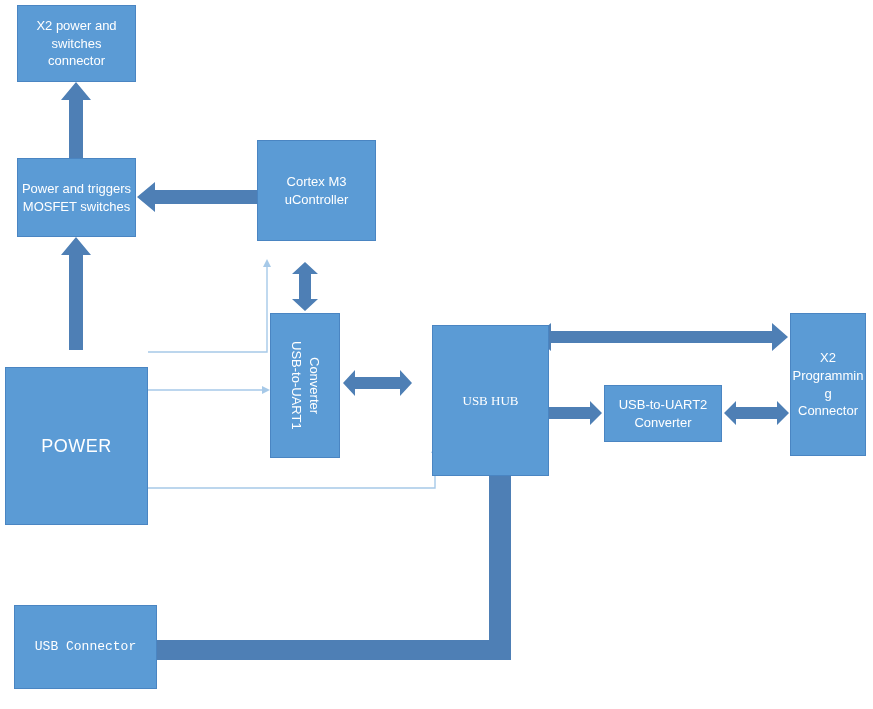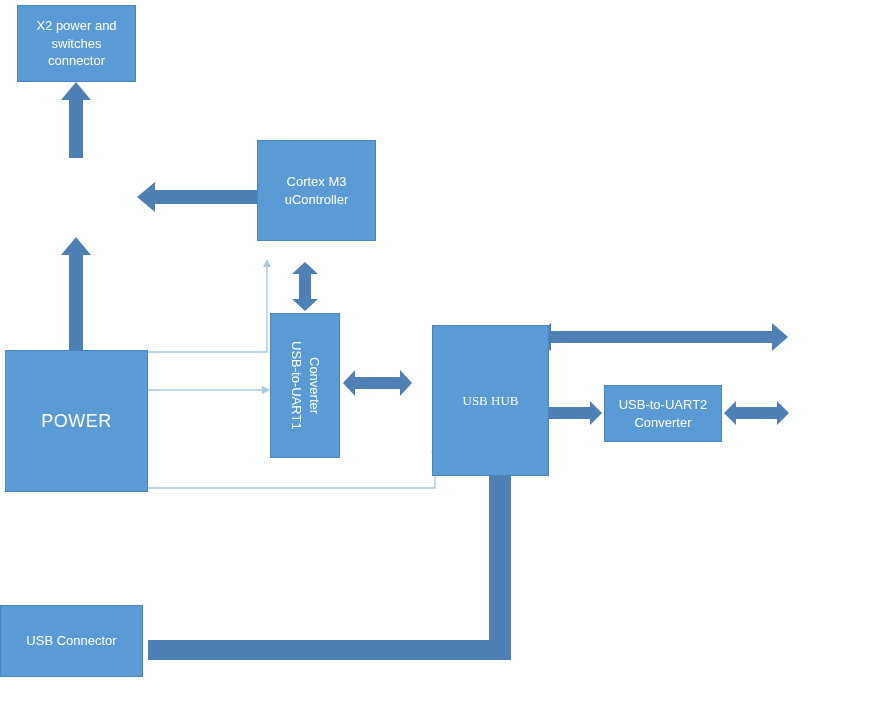--- a/index.html
+++ b/index.html
@@ -32,25 +32,25 @@
   .block .lines span { display: block; }
   .block--power { font-size: 18px; letter-spacing: 0.5px; }
   .block--vertical .lines {
     writing-mode: vertical-lr;
   }
   
   #b-x2-power-connector   { left: 17px;  top: 5px;   width: 119px; height: 77px; }
   #b-mosfet-switches      { left: 17px;  top: 158px; width: 119px; height: 79px; }
   #b-cortex-m3            { left: 257px; top: 140px; width: 119px; height: 101px; }
   #b-uart1                { left: 270px; top: 313px; width: 70px;  height: 145px; }
-  #b-power                { left: 5px;   top: 350px; width: 143px; height: 142px; justify-content: center; }
+  #b-power                { left: 5px;   top: 367px; width: 143px; height: 158px; justify-content: center; }
   #b-usb-hub              { left: 432px; top: 325px; width: 117px; height: 151px; font-family: Liberation Serif, serif; }
   #b-uart2                { left: 604px; top: 385px; width: 118px; height: 57px; text-align: center; }
   #b-x2-programming       { left: 790px; top: 313px; width: 76px;  height: 143px; }
-  #b-usb-connector        { left: 0;   top: 605px; width: 143px; height: 72px; }
+  #b-usb-connector        { left: 14px;   top: 605px; width: 143px; height: 84px; font-family: Liberation Mono, monospace; }
 </style>
 </head>
 <body>
 
 <div class="canvas">
 
   <svg class="arrow-layer" viewBox="0 0 873 709" xmlns="http://www.w3.org/2000/svg">
 
     <polyline points="148,352 267,352 267,263" fill="none" stroke="#A6C9E8" stroke-width="1.4"></polyline>
     <polygon points="263,267 271,267 267,259" fill="#A6C9E8"></polygon>
@@ -73,20 +73,26 @@
   </svg>
 
   <div class="block" id="b-x2-power-connector">
     <div class="lines">
       <span>X2 power and</span>
       <span>switches</span>
       <span>connector</span>
     </div>
   </div>
 
+  <div class="block" id="b-mosfet-switches">
+    <div class="lines">
+      <span>Power and triggers</span>
+      <span>MOSFET switches</span>
+    </div>
+  </div>
 
   <div class="block" id="b-cortex-m3">
     <div class="lines">
       <span>Cortex M3</span>
       <span>uController</span>
     </div>
   </div>
 
   <div class="block block--vertical" id="b-uart1">
     <div class="lines">
@@ -103,18 +109,26 @@
     <span>USB HUB</span>
   </div>
 
   <div class="block" id="b-uart2">
     <div class="lines">
       <span>USB-to-UART2</span>
       <span>Converter</span>
     </div>
   </div>
 
+  <div class="block" id="b-x2-programming">
+    <div class="lines">
+      <span>X2</span>
+      <span>Programmin</span>
+      <span>g</span>
+      <span>Connector</span>
+    </div>
+  </div>
 
   <div class="block" id="b-usb-connector">
     <span>USB Connector</span>
   </div>
 
 </div>
 
 </body></html>

